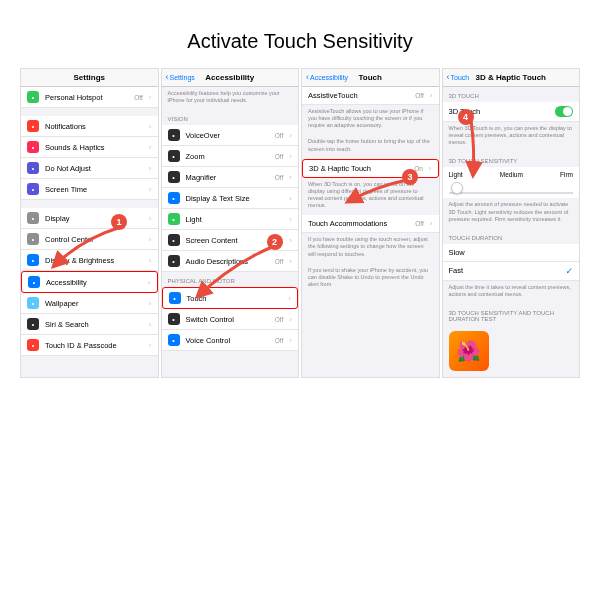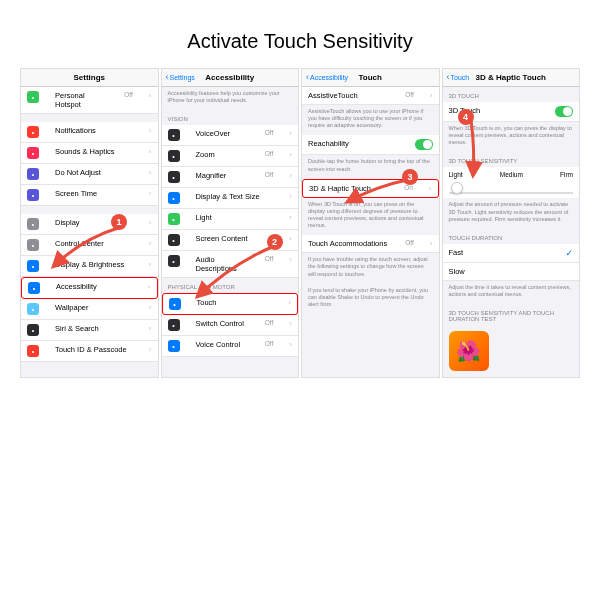--- a/index.html
+++ b/index.html
@@ -5,21 +5,21 @@
 *{margin:0;padding:0;box-sizing:border-box;font-family:-apple-system,Helvetica,Arial,sans-serif}
 body{background:#fff;width:600px;height:600px;overflow:hidden}
 .title{text-align:center;font-size:20px;font-weight:500;padding:30px 15px 15px}
 .panels{display:flex;gap:2px;padding:0 20px}
 .panel{flex:1;background:#f2f2f7;border:1px solid #ddd;font-size:7px;min-width:0;position:relative}
 .hdr{background:#f8f8f8;border-bottom:1px solid #ccc;height:18px;display:flex;align-items:center;position:relative}
 .hdr-title{position:absolute;left:0;right:0;text-align:center;font-weight:600;font-size:8px}
 .hdr-back{color:#007aff;font-size:7px;padding-left:4px;display:flex;align-items:center;gap:1px}
 .chev{font-size:9px;line-height:1}
 .section-hdr{font-size:6px;color:#888;padding:6px 6px 3px;text-transform:uppercase}
-.row{background:#fff;border-bottom:1px solid #e5e5e5;display:flex;align-items:flex-start;padding:4px 6px;min-height:18px;gap:16px}
+.row{background:#fff;border-bottom:1px solid #e5e5e5;display:flex;align-items:center;padding:4px 6px;min-height:18px;gap:6px}
 .icon{width:12px;height:12px;border-radius:3px;flex-shrink:0;display:flex;align-items:center;justify-content:center;font-size:7px;color:#fff}
 .label{flex:1;font-size:7.5px}
 .detail{color:#999;font-size:6.5px}
 .arr{color:#c7c7cc;font-size:8px}
 .desc{font-size:5.5px;color:#888;padding:3px 6px 6px;line-height:1.3}
 .toggle{width:18px;height:11px;border-radius:6px;position:relative;flex-shrink:0}
 .toggle.on{background:#34c759}
 .toggle::after{content:'';position:absolute;width:9px;height:9px;background:#fff;border-radius:50%;top:1px}
 .toggle.on::after{right:1px}
 .hl{border:1.5px solid red;border-radius:3px}
@@ -209,24 +209,20 @@
           <span>Accessibility</span>
         </div>
 <div class="hdr-title">Touch</div>
 </div>
 <div class="row">
         <span class="label">AssistiveTouch</span>
         <span class="detail">Off</span>
         <span class="arr">›</span>
       </div>
 <div class="desc">AssistiveTouch allows you to use your iPhone if you have difficulty touching the screen or if you require an adaptive accessory.</div>
-<div class="row">
-        <span class="label">Reachability</span>
-        <span class="toggle on"></span>
-      </div>
 <div class="desc">Double-tap the home button to bring the top of the screen into reach.</div>
 <div class="row hl">
         <span class="label">3D &amp; Haptic Touch</span>
         <span class="detail">On</span>
         <span class="arr">›</span>
       </div>
 <div class="desc">When 3D Touch is on, you can press on the display using different degrees of pressure to reveal content previews, actions and contextual menus.</div>
 <div class="row">
         <span class="label">Touch Accommodations</span>
         <span class="detail">Off</span>
@@ -265,25 +261,25 @@
         <span>Medium</span>
         <span>Firm</span>
       </div>
 <div class="slider">
         <div class="slider-track"></div>
         <div class="slider-thumb"></div>
       </div>
 <div class="desc">Adjust the amount of pressure needed to activate 3D Touch. Light sensitivity reduces the amount of pressure required. Firm sensitivity increases it.</div>
 <div class="section-hdr">TOUCH DURATION</div>
 <div class="row">
+        <span class="label">Slow</span>
+      </div>
+<div class="row">
         <span class="label">Fast</span>
         <span class="check">✓</span>
-      </div>
-<div class="row">
-        <span class="label">Slow</span>
       </div>
 <div class="desc">Adjust the time it takes to reveal content previews, actions and contextual menus.</div>
 <div class="section-hdr">3D TOUCH SENSITIVITY AND TOUCH DURATION TEST</div>
 <div class="flower">🌺</div>
 <div class="badge" style="top:40px;left:15px">4</div>
 <div class="arrow" style="top:45px;left:22px"><svg width="50" height="70">
           <defs>
             <marker id="ah4" markerWidth="6" markerHeight="6" refX="5" refY="3" orient="auto">
               <polygon points="0,0 6,3 0,6" fill="#e74c3c"></polygon>
             </marker>

